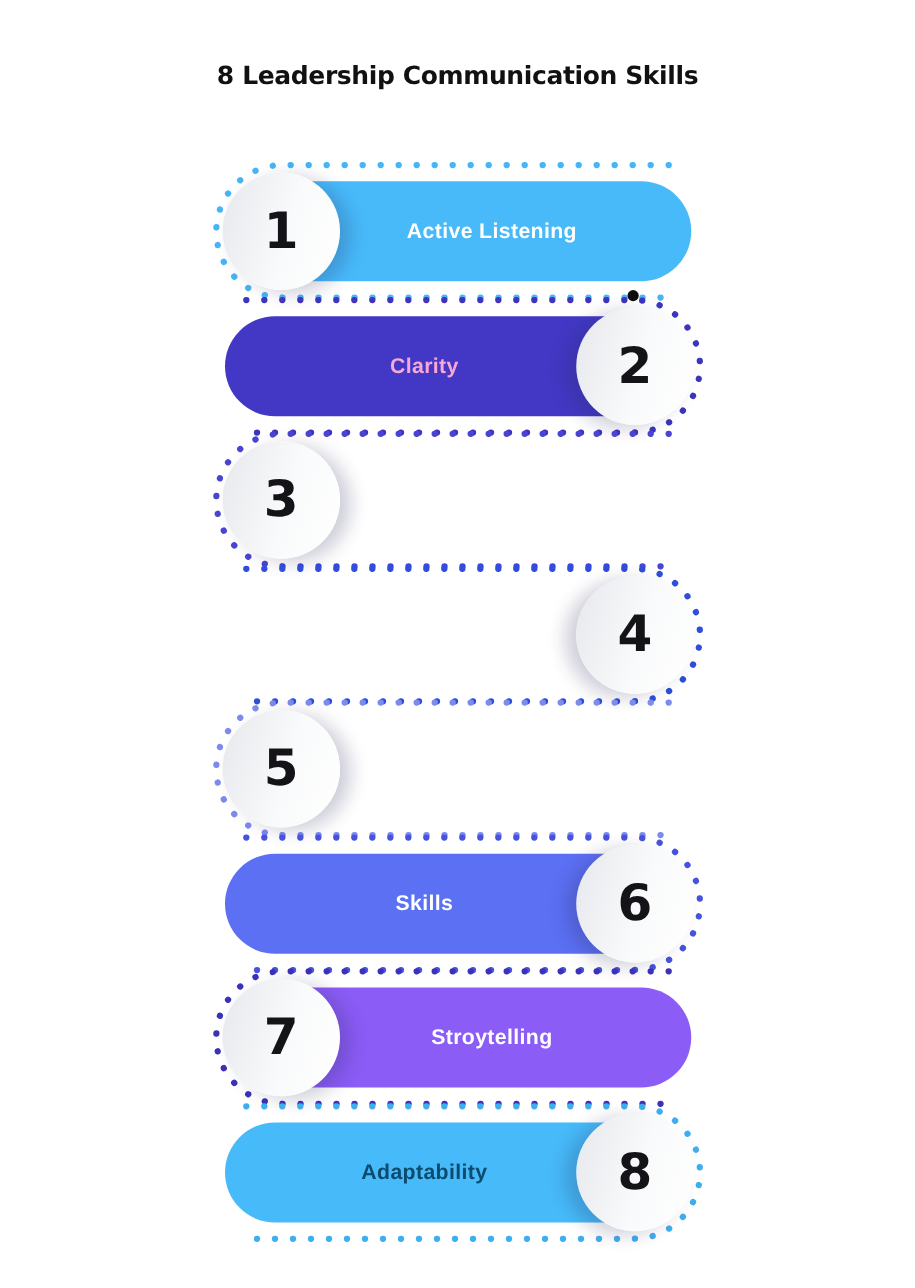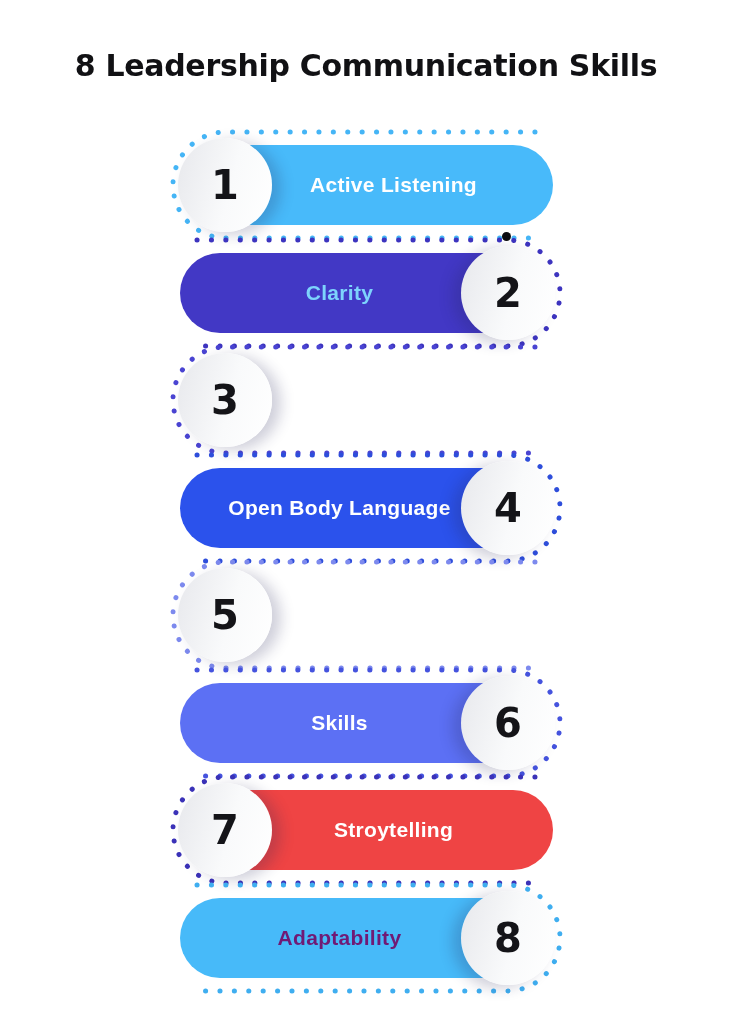--- a/index.html
+++ b/index.html
@@ -14,21 +14,21 @@
     background: #ffffff;
     overflow: hidden;
     font-family: "Liberation Sans", sans-serif;
   }
   .title {
     position: absolute;
     top: 48px;
     left: 0;
     width: 732px;
     text-align: center;
-    font-size: 30px;
+    font-size: 20px;
     font-weight: 700;
     letter-spacing: -0.3px;
     color: #111114;
     font-family: "DejaVu Sans", "Liberation Sans", sans-serif;
   }
   .row {
     position: absolute;
     left: 0;
     width: 732px;
     height: 108px;
@@ -49,21 +49,21 @@
     height: 80px;
     border-radius: 40px;
     display: flex;
     align-items: center;
     justify-content: center;
   }
   .row.side-left  .pill { padding-left: 92px;  padding-right: 38px; box-sizing: border-box; }
   .row.side-right .pill { padding-left: 38px;  padding-right: 92px; box-sizing: border-box; }
   .pill-label {
     color: #ffffff;
-    font-size: 21px;
+    font-size: 17px;
     font-weight: 600;
     letter-spacing: 0.3px;
     text-align: center;
     white-space: pre-line;
     line-height: 1.4;
   }
   .num-circle {
     position: absolute;
     top: 7px;
     width: 94px;
@@ -109,43 +109,40 @@
     <div class="num-circle">
       <span class="num">1</span>
     </div>
   </div>
 
   <div class="row side-right" style="top: 238.5px;">
     <svg class="ring" viewBox="0 0 732 108">
       <path fill="none" stroke-width="5" stroke-linecap="round" stroke-dasharray="0.1 14.3" stroke="#3D34BF" d="M 197 1 H 507 A 53 53 0 0 1 507 107 H 197"></path>
     </svg>
     <div class="pill" style="background: rgb(66, 56, 197);">
-      <div class="pill-label" style="color: #7dd3fc;">Clarity</div>
+      <div class="pill-label" style="color: #f9a8d4;">Clarity</div>
     </div>
     <div class="num-circle">
       <span class="num">2</span>
     </div>
   </div>
 
   <div class="row side-left" style="top: 346px;">
     <svg class="ring" viewBox="0 0 732 108">
       <path fill="none" stroke-width="5" stroke-linecap="round" stroke-dasharray="0.1 14.3" stroke="#4A44D2" d="M 535 1 H 226 A 53 53 0 0 0 226 107 H 535"></path>
     </svg>
     <div class="num-circle">
       <span class="num">3</span>
     </div>
   </div>
 
   <div class="row side-right" style="top: 453.5px;">
     <svg class="ring" viewBox="0 0 732 108">
       <path fill="none" stroke-width="5" stroke-linecap="round" stroke-dasharray="0.1 14.3" stroke="#2E4EDB" d="M 197 1 H 507 A 53 53 0 0 1 507 107 H 197"></path>
     </svg>
-    <div class="pill" style="background: rgb(43, 82, 236);">
-      <div class="pill-label" style="color: rgb(255, 255, 255);">Open Body Language</div>
-    </div>
     <div class="num-circle">
       <span class="num">4</span>
     </div>
   </div>
 
   <div class="row side-left" style="top: 561px;">
     <svg class="ring" viewBox="0 0 732 108">
       <path fill="none" stroke-width="5" stroke-linecap="round" stroke-dasharray="0.1 14.3" stroke="#7D8AEE" d="M 535 1 H 226 A 53 53 0 0 0 226 107 H 535"></path>
     </svg>
     <div class="num-circle">
@@ -162,34 +159,34 @@
     </div>
     <div class="num-circle">
       <span class="num">6</span>
     </div>
   </div>
 
   <div class="row side-left" style="top: 776px;">
     <svg class="ring" viewBox="0 0 732 108">
       <path fill="none" stroke-width="5" stroke-linecap="round" stroke-dasharray="0.1 14.3" stroke="#3B32B8" d="M 535 1 H 226 A 53 53 0 0 0 226 107 H 535"></path>
     </svg>
-    <div class="pill" style="background: #ef4444;">
+    <div class="pill" style="background: #8b5cf6;">
       <div class="pill-label" style="color: rgb(255, 255, 255);">Stroytelling</div>
     </div>
     <div class="num-circle">
       <span class="num">7</span>
     </div>
   </div>
 
   <div class="row side-right" style="top: 883.5px;">
     <svg class="ring" viewBox="0 0 732 108">
       <path fill="none" stroke-width="5" stroke-linecap="round" stroke-dasharray="0.1 14.3" stroke="#3FAEF0" d="M 197 1 H 507 A 53 53 0 0 1 507 107 H 197"></path>
     </svg>
     <div class="pill" style="background: rgb(71, 186, 249);">
-      <div class="pill-label" style="color: #701a75;">Adaptability</div>
+      <div class="pill-label" style="color: #0c4a6e;">Adaptability</div>
     </div>
     <div class="num-circle">
       <span class="num">8</span>
     </div>
   </div>
 </div>
 
   <div class="accent-dot" style="background: rgb(12, 12, 16);"></div>
 </div>
 

